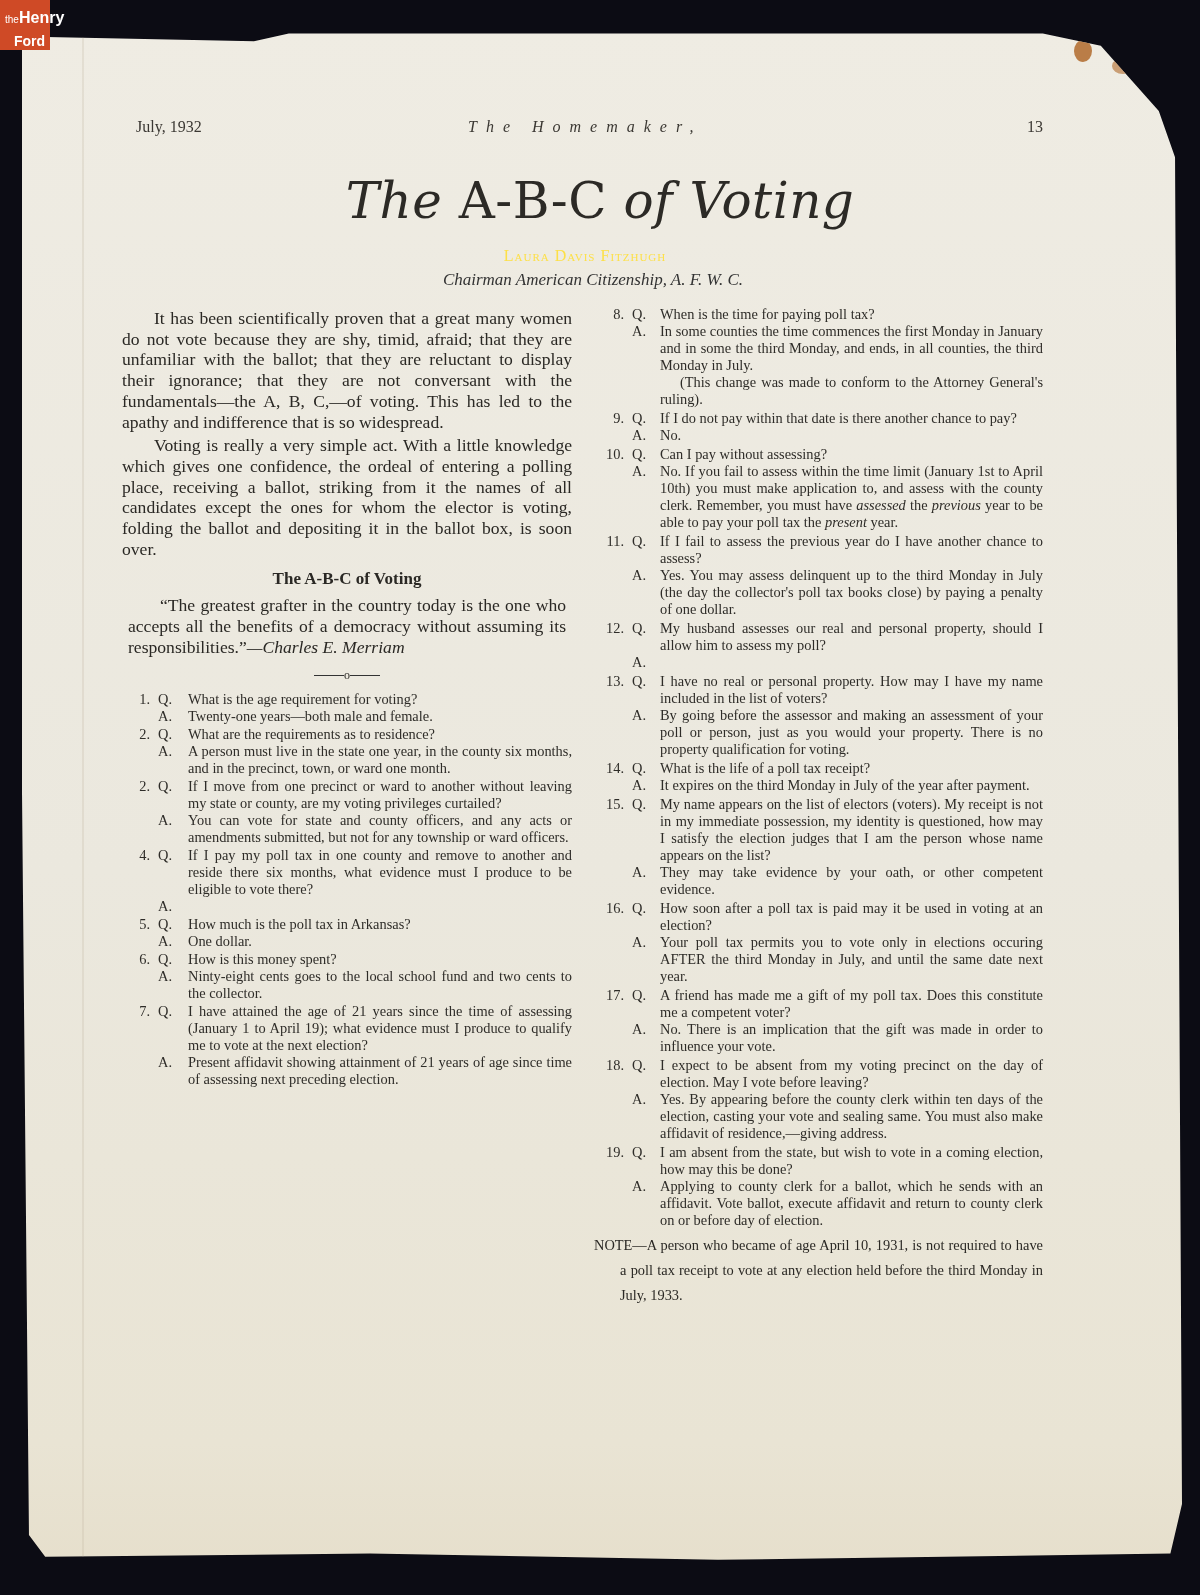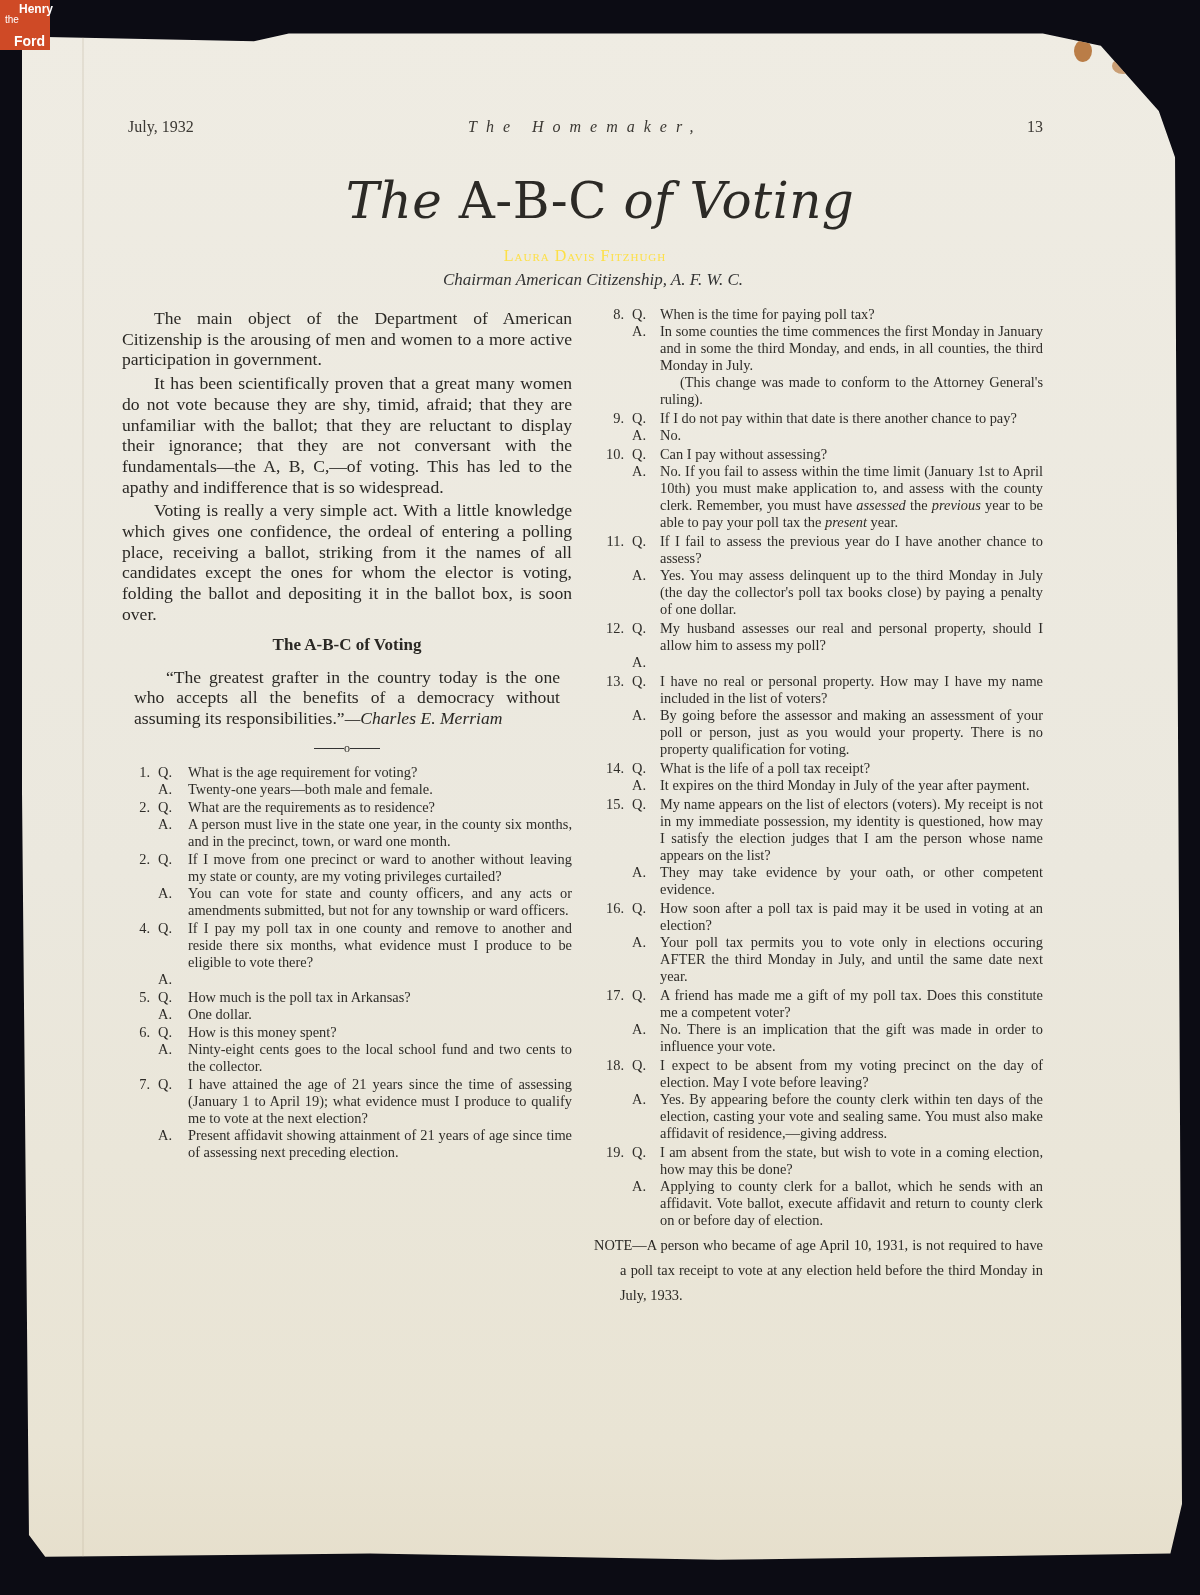--- a/index.html
+++ b/index.html
@@ -15,25 +15,25 @@
   .paper::before {
     content: ""; position: absolute; left: 60px; top: 0; width: 2px; height: 100%;
     background: rgba(190,180,160,0.25);
   }
   .stain { position: absolute; border-radius: 50%; background: #b06a2c; opacity: 0.85; }
   .logo {
     position: absolute; left: 0; top: 0; width: 50px; height: 50px; background: #cf4a26;
     color: #fff; font-family: "Liberation Sans", sans-serif; line-height: 1;
   }
   .logo .the { position: absolute; left: 5px; top: 15px; font-size: 10px; font-style: normal; }
-  .logo .henry { position: absolute; left: 19px; top: 3px; font-size: 12px; font-weight: bold; }
+  .logo .henry { position: absolute; left: 19px; top: 10px; font-size: 16px; font-weight: bold; }
   .logo .ford { position: absolute; left: 14px; top: 34px; font-size: 14px; font-weight: bold; }
 
   .running-head { position: absolute; top: 118px; font-size: 16px; color: #3b3833; }
-  .rh-date { left: 128px; }
+  .rh-date { left: 136px; }
   .rh-mag { left: 468px; font-style: italic; letter-spacing: 9px; }
   .rh-page { left: 1027px; }
 
   .title {
     position: absolute; left: 0; width: 1200px; top: 172px; text-align: center;
     font-family: "DejaVu Serif", "Liberation Serif", serif; font-size: 50px; color: #2c2a26; letter-spacing: 0.5px;
   }
   .title .it { font-style: italic; }
   .author {
     position: absolute; left: 0; width: 1170px; top: 247px; text-align: center;
@@ -48,21 +48,21 @@
   .col-right { position: absolute; left: 594px; top: 306px; width: 449px; }
 
   .intro p {
     margin: 0 0 3px 0; font-size: 17.6px; line-height: 20.7px; text-align: justify; text-indent: 32px;
     hyphens: manual;
   }
   .section-head {
     text-align: center; font-weight: bold; font-size: 17px; margin: 10px 0 2px 0;
   }
   .quote {
-    font-size: 17.6px; line-height: 20.7px; text-align: justify; text-indent: 32px; margin: 12px;
+    font-size: 17.6px; line-height: 20.7px; text-align: justify; text-indent: 32px; margin: 6px;
   }
   .quote .attrib { font-style: italic; }
   .divider {
     text-align: center; font-size: 12px; margin: 10px 0 8px 0; letter-spacing: 0;
   }
   .divider span.rule { display: inline-block; width: 30px; height: 1px; background: #333; vertical-align: middle; }
 
   .qa { font-size: 14.4px; line-height: 17px; color: #2e2c28; }
   .qa-row { display: flex; }
   .qa-num { width: 36px; flex: none; text-align: right; padding-right: 8px; box-sizing: border-box; }
@@ -98,21 +98,20 @@
   <span class="it">The</span>
   <span>A-B-C</span>
   <span class="it">of</span>
   <span class="it">Voting</span>
 </div>
 <div class="author">Laura Davis Fitzhugh</div>
 <div class="affil">Chairman American Citizenship, A. F. W. C.</div>
 
 <div class="col-left">
   <div class="intro">
-    <p>The main object of the Department of American Citizenship is the arousing of men and women to a more active participation in government.</p>
     <p>It has been scientifically proven that a great many women do not vote because they are shy, timid, afraid; that they are unfamiliar with the ballot; that they are reluctant to display their ignorance; that they are not conversant with the fundamentals—the A, B, C,—of voting. This has led to the apathy and indifference that is so widespread.</p>
     <p>Voting is really a very simple act. With a little knowledge which gives one confidence, the ordeal of entering a polling place, receiving a ballot, striking from it the names of all candidates except the ones for whom the elector is voting, folding the ballot and depositing it in the ballot box, is soon over.</p>
   </div>
   <div class="section-head">The A-B-C of Voting</div>
   <p class="quote">
     <span>“The greatest grafter in the country today is the one who accepts all the benefits of a democracy without assuming its responsibilities.”</span><span class="attrib">—Charles E. Merriam</span>
   </p>
   <div class="divider">
     <span class="rule"></span><span>o</span><span class="rule"></span>
   </div>

